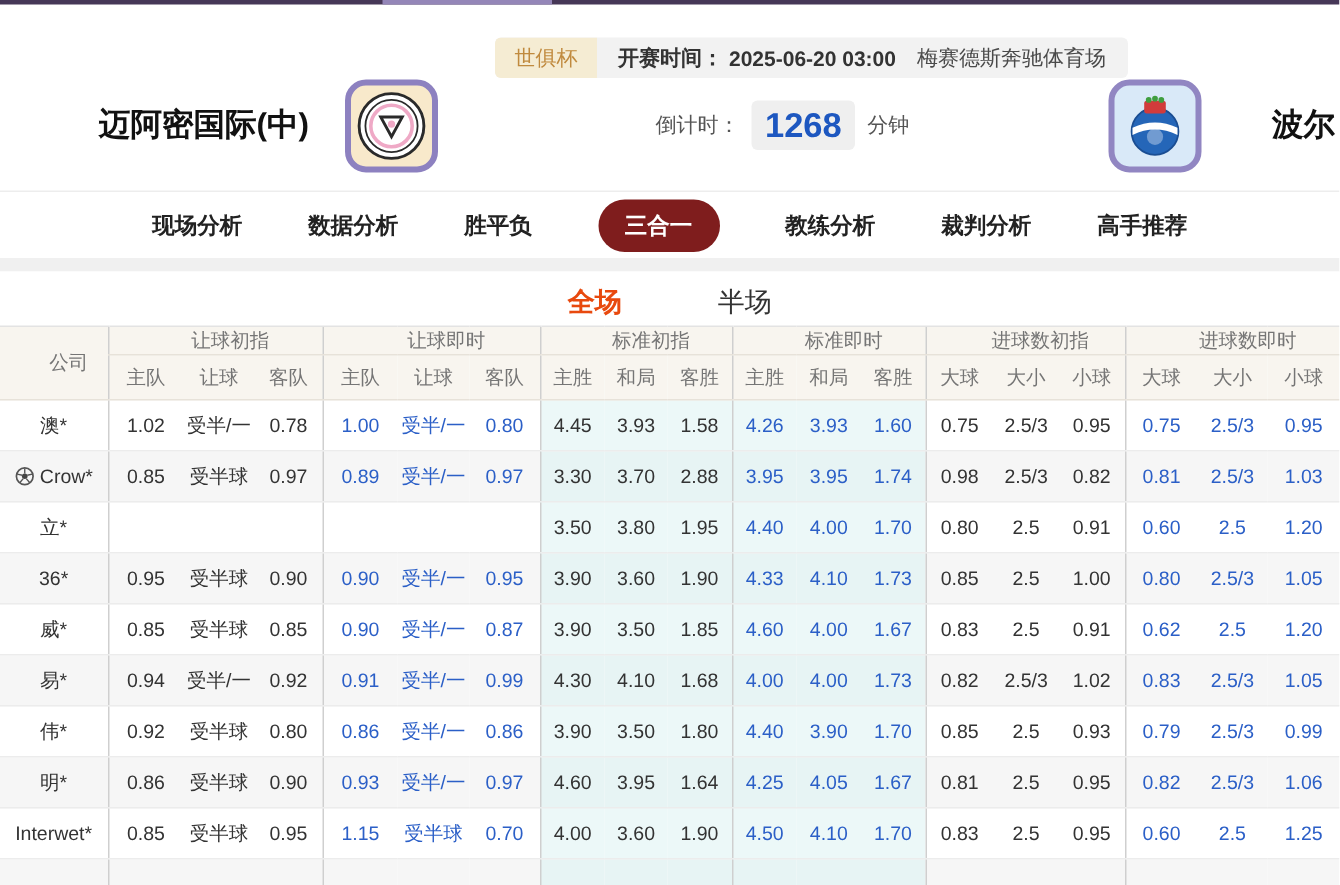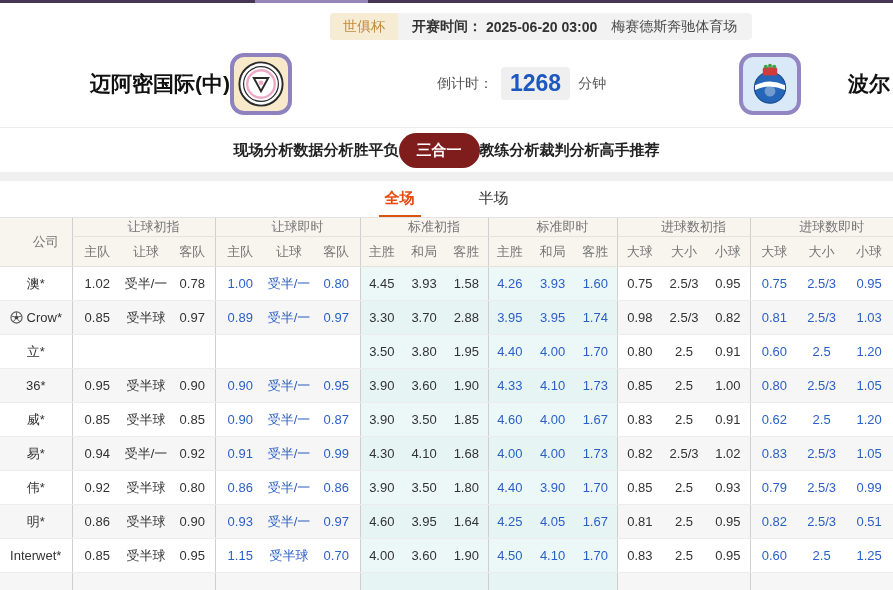--- a/index.html
+++ b/index.html
@@ -5,52 +5,52 @@
   * { margin:0; padding:0; box-sizing:border-box; }
   html,body { width:893px; height:590px; overflow:hidden; background:#fff;
     font-family:"Liberation Sans","DejaVu Sans",sans-serif; }
   body { position:relative; }
 
   
   .top-strip { position:absolute; left:0; top:0; width:893px; height:3px; background:#463757; }
   .top-strip .lite { position:absolute; left:255px; top:0; width:113px; height:3px; background:#9486b8; }
 
   
-  .info-pill { position:absolute; left:330px; top:13px; height:27px; display:flex; align-items:center;
+  .info-pill { position:absolute; left:330px; top:25px; height:27px; display:flex; align-items:center;
     background:#f2f2f2; border-radius:4px; overflow:hidden; font-size:14px; }
   .league-badge { background:#f5ecd3; color:#c08a3e; padding:0 13px; height:100%; display:flex; align-items:center; }
   .kickoff { font-weight:bold; color:#333; padding:0 4px 0 14px; }
   .kickoff-time { font-weight:bold; color:#333;text-align:right; }
   .venue { color:#4a4a4a; padding:0 15px 0 14px; }
 
   
   .match-header { position:absolute; left:0; top:40px; width:893px; height:87px; }
   .team-name { position:absolute; top:0; height:87px; line-height:87px; font-size:21px; font-weight:bold; color:#111; }
-  .home-name { left:90px; }
+  .home-name { left:66px; }
   .away-name { left:848px; }
   .logo-box { position:absolute; top:13px; width:62px; height:62px; border-radius:14px; border:4px solid #8d81c0;
     display:flex; align-items:center; justify-content:center; }
   .home-logo { left:230px; background:#f8e9cb; }
   .away-logo { left:739px; background:#d9e9f8; border-color:#9186c2; }
   .countdown { position:absolute; left:437px; top:0; height:87px; display:flex; align-items:center; gap:8px; }
   .cd-label, .cd-unit { font-size:14px; color:#555; }
   .cd-value { font-size:23px; font-weight:bold; color:#1d57c0; background:#efefef; border-radius:4px; padding:3px 9px; }
 
   
   .nav-bar { position:absolute; left:0; top:127px; width:893px; height:45px; border-top:1px solid #ededed;
-    display:flex; align-items:center; justify-content:center; background:#fff; }
+    display:flex; align-items:center; justify-content:center; gap:44px; background:#fff; }
   .nav-tab { font-size:15px; font-weight:bold; color:#222; cursor:pointer; white-space:nowrap; }
   .nav-tab.active { background:#7f1d1d; color:#fff; font-weight:bold; padding:8px 18px; border-radius:18px; }
 
   .divider-band { position:absolute; left:0; top:172px; width:893px; height:9px; background:#f0f0f0; }
 
   
   .subtab-bar { position:absolute; left:0; top:181px; width:893px; height:36px; background:#fff;
     display:flex; align-items:flex-start; justify-content:center; gap:52px; padding-top:8px; }
-  .subtab { font-size:15px; color:#333; cursor:pointer; padding:0 6px 7px 6px; }
+  .subtab { font-size:18px; color:#333; cursor:pointer; padding:0 6px 7px 6px; }
   .subtab.active { color:#e8490e; font-weight:bold; border-bottom:3px solid #d9540f; }
 
   
   .odds-table { position:absolute; left:0; top:217px; width:893px; border-collapse:collapse;
     table-layout:fixed; font-size:13px; }
   .odds-table th { background:#f8f5ef; color:#757575; font-weight:normal; font-size:13px;
     border-bottom:1px solid #e7e2d9; }
   .odds-table thead tr:first-child th { height:16px; border-top:1px solid #e3e3e3;padding-left:20px; }
   .odds-table thead tr:last-child th { height:30px; }
   .odds-table td { height:34px; text-align:center; color:#333; border-bottom:1px solid #ececec; background:#fff; }
@@ -349,21 +349,21 @@
         <td class="cyan">3.95</td>
         <td class="cyan">1.64</td>
         <td class="gb cyan live">4.25</td>
         <td class="cyan live">4.05</td>
         <td class="cyan live">1.67</td>
         <td class="gb">0.81</td>
         <td>2.5</td>
         <td>0.95</td>
         <td class="gb live">0.82</td>
         <td class="live">2.5/3</td>
-        <td class="live">0.51</td>
+        <td class="live">1.06</td>
       </tr>
       <tr class="odd">
         <td class="company">Interwet*</td>
         <td class="gb">0.85</td>
         <td>受半球</td>
         <td>0.95</td>
         <td class="gb live">1.15</td>
         <td class="live">受半球</td>
         <td class="live">0.70</td>
         <td class="gb cyan">4.00</td>

